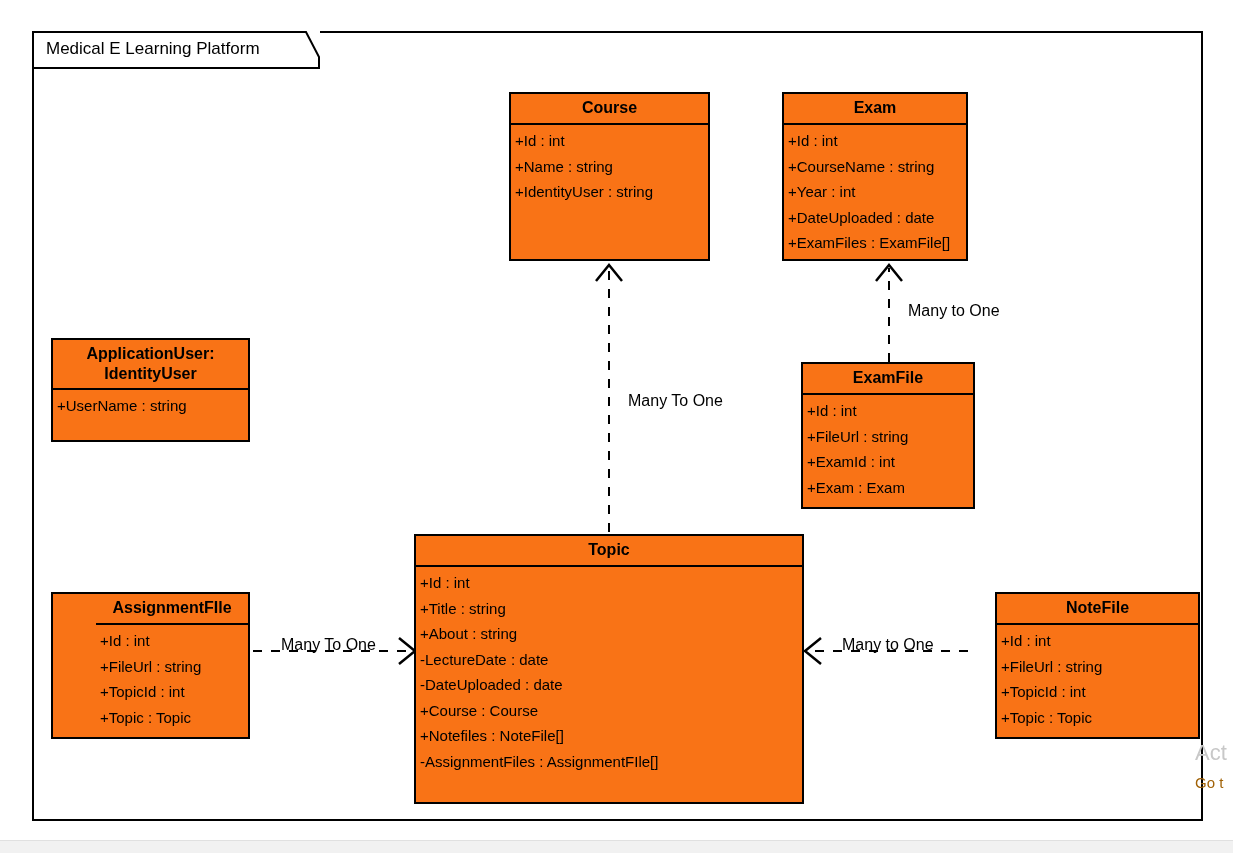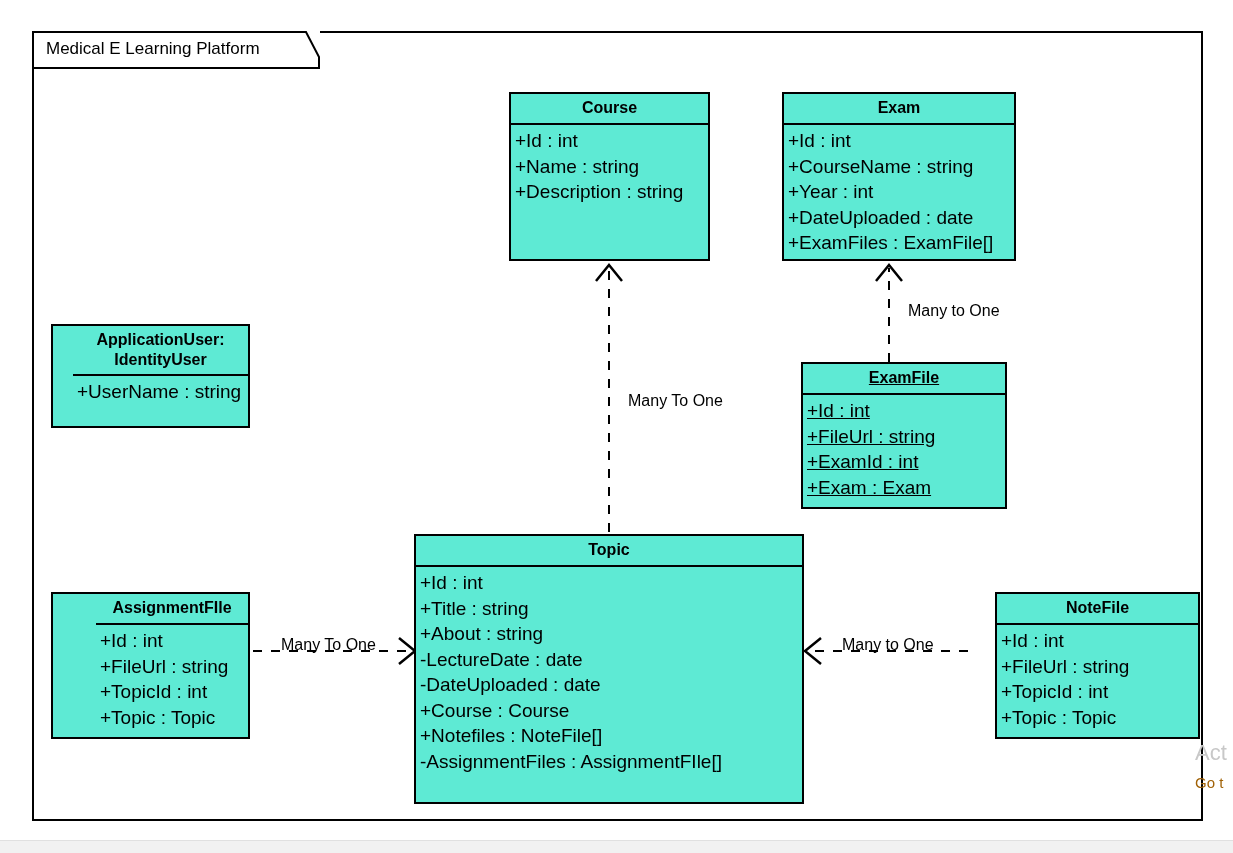--- a/index.html
+++ b/index.html
@@ -66,38 +66,38 @@
     color: #000000;
     white-space: nowrap;
     line-height: 22px;
   }
 
   
   .uml-class {
     position: absolute;
     box-sizing: border-box;
     border: 2px solid #000000;
-    background: #5eead4;
+    background: #f97316;
   }
   .uml-header {
     box-sizing: border-box;
     border-bottom: 2px solid #000000;
     text-align: center;
     font-weight: bold;
     font-size: 16px;
     color: #000000;
     padding: 4px 2px 5px 2px;
     line-height: 20px;
   }
   .uml-header.two-line {
     padding: 4px 2px 4px 2px;
   }
   .uml-attrs {
     padding: 3px 0 0 4px;
-    font-size: 19px;
+    font-size: 15px;
     color: #000000;
     line-height: 25.5px;
   }
   .uml-attr {
     white-space: nowrap;
   }
 
   
   .rel-label {
     position: absolute;
@@ -174,46 +174,46 @@
 
   <div class="rel-label" style="left:281px; top:635px;">Many To One</div>
 
   <div class="rel-label" style="left:842px; top:635px;">Many to One</div>
 
   <div class="uml-class" style="left:509px; top:92px; width:201px; height:169px;">
     <div class="uml-header">Course</div>
     <div class="uml-attrs">
       <div class="uml-attr">+Id : int</div>
       <div class="uml-attr">+Name : string</div>
-      <div class="uml-attr">+Description : string</div>
-    </div>
-  </div>
-
-  <div class="uml-class" style="left:782px; top:92px; width:234px; height:169px;">
+      <div class="uml-attr">+IdentityUser : string</div>
+    </div>
+  </div>
+
+  <div class="uml-class" style="left:782px; top:92px; width:186px; height:169px;">
     <div class="uml-header">Exam</div>
     <div class="uml-attrs">
       <div class="uml-attr">+Id : int</div>
       <div class="uml-attr">+CourseName : string</div>
       <div class="uml-attr">+Year : int</div>
       <div class="uml-attr">+DateUploaded : date</div>
       <div class="uml-attr">+ExamFiles : ExamFile[]</div>
     </div>
   </div>
 
-  <div class="uml-class" style="left:51px; top:324px; width:199px; height:104px;padding-left:20px;">
+  <div class="uml-class" style="left:51px; top:338px; width:199px; height:104px;">
     <div class="uml-header two-line">
       <div>ApplicationUser:</div>
       <div>IdentityUser</div>
     </div>
     <div class="uml-attrs">
       <div class="uml-attr">+UserName : string</div>
     </div>
   </div>
 
-  <div class="uml-class" style="left:801px; top:362px; width:206px; height:147px;text-decoration:underline;">
+  <div class="uml-class" style="left:801px; top:362px; width:174px; height:147px;">
     <div class="uml-header">ExamFile</div>
     <div class="uml-attrs">
       <div class="uml-attr">+Id : int</div>
       <div class="uml-attr">+FileUrl : string</div>
       <div class="uml-attr">+ExamId : int</div>
       <div class="uml-attr">+Exam : Exam</div>
     </div>
   </div>
 
   <div class="uml-class" style="left:414px; top:534px; width:390px; height:270px;">

